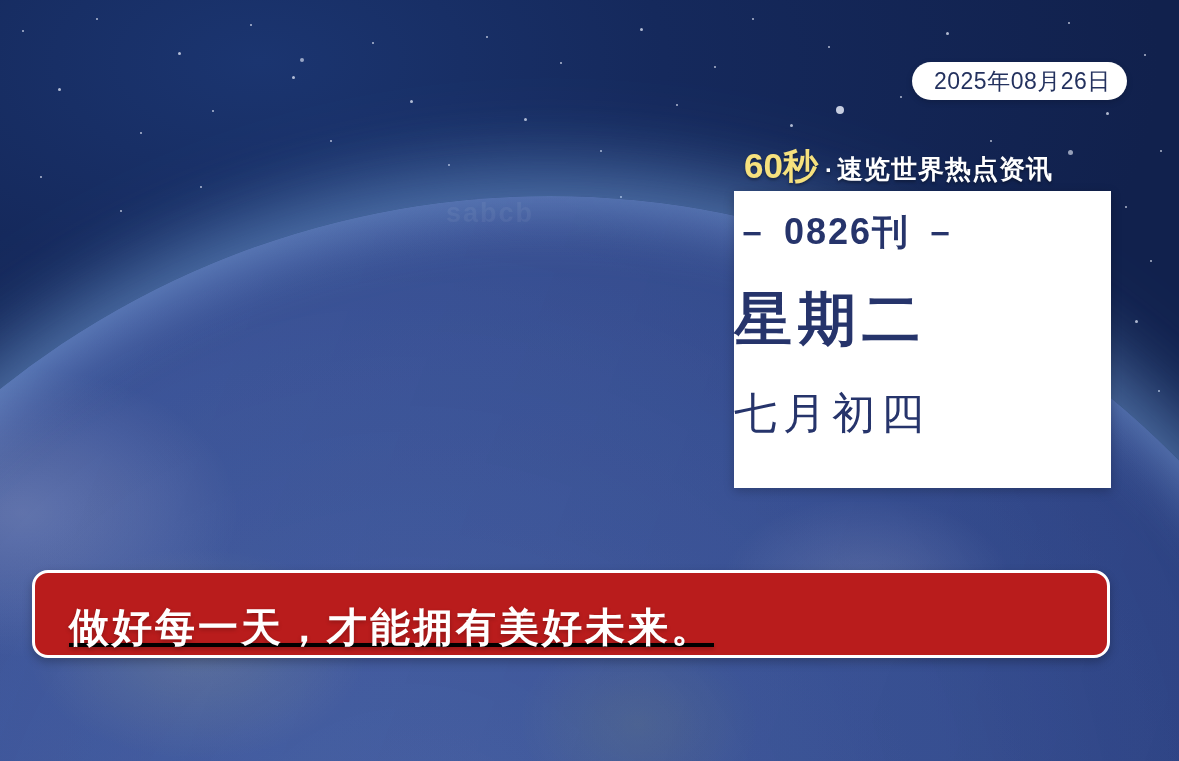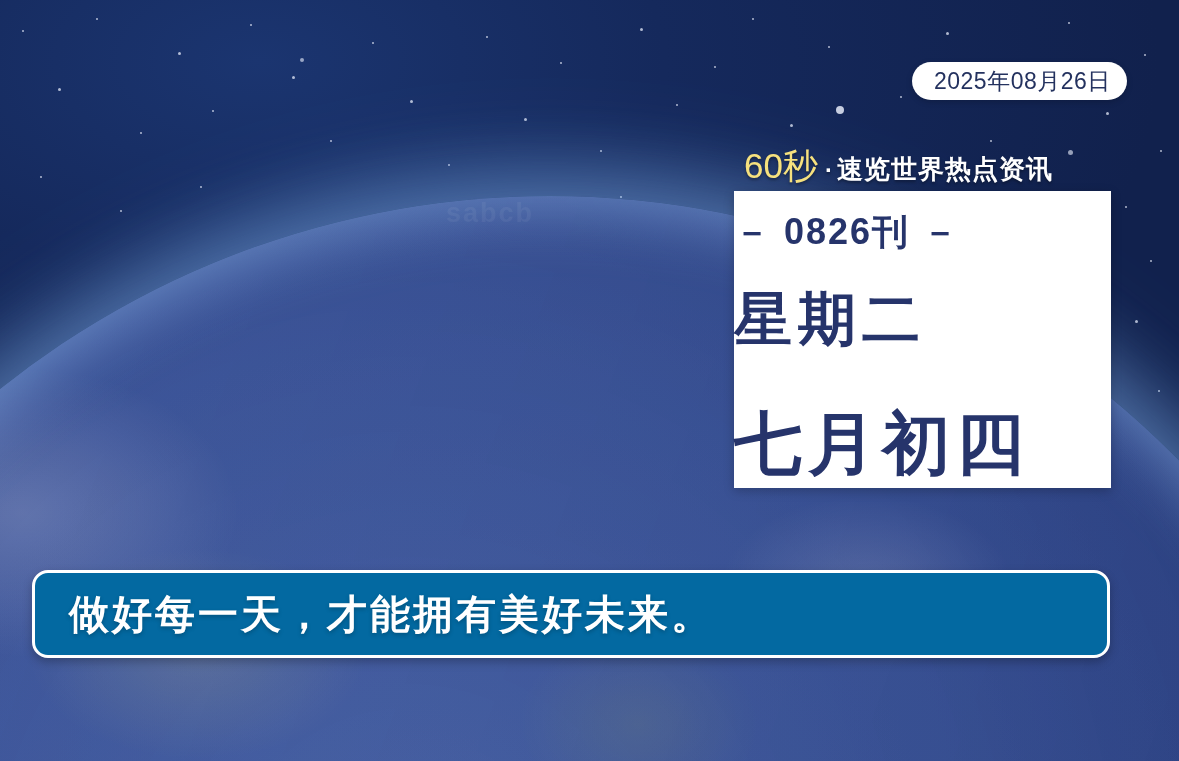--- a/index.html
+++ b/index.html
@@ -98,21 +98,21 @@
   
   .tagline{
     position:absolute;
     left:744px; top:143px;
     display:flex; align-items:baseline;
     white-space:nowrap;
   }
   .tagline .sec{
     color:#f6e17e;
     font-size:35px;
-    font-weight:400;
+    font-weight:700;
     letter-spacing:0px;
     text-shadow:0 2px 3px rgba(0,0,0,.35);
   }
   .tagline .dot{
     color:#ffffff;
     font-size:24px;
     font-weight:800;
     margin:0 4px 0 7px;
     text-shadow:0 2px 3px rgba(0,0,0,.35);
   }
@@ -145,23 +145,23 @@
     white-space:nowrap;
   }
   .weekday{
     margin-top:24px;
     font-size:58px;
     font-weight:800;
     letter-spacing:6px;
     white-space:nowrap;
   }
   .lunar{
-    margin-top:40px;
-    font-size:68px;
-    font-weight:700;
+    margin-top:26px;
+    font-size:43px;
+    font-weight:400;
     letter-spacing:6px;
     white-space:nowrap;
   }
 
   
   .headline{
     position:absolute;
     left:56px; top:104px;
     line-height:.96;
   }
@@ -182,26 +182,27 @@
     margin-top:14px;
     margin-left:-6px;
     text-shadow:0 5px 12px rgba(10,25,60,.45);
   }
 
   
   .quote-bar{
     position:absolute;
     left:32px; top:570px;
     width:1078px; height:88px;
-    background:#0369a1;
+    background:#b91c1c;
     border:3px solid #ffffff;
     border-radius:16px;
     display:flex;
-    align-items:center;
+    align-items:flex-end;
     box-shadow:0 4px 10px rgba(0,0,0,.25);
+    text-decoration:underline;
   }
   .quote-bar .quote-text{
     margin-left:34px;
     color:#ffffff;
     font-size:40px;
     font-weight:700;
     letter-spacing:3px;
     white-space:nowrap;
     text-shadow:0 2px 4px rgba(0,0,0,.22);
   }

